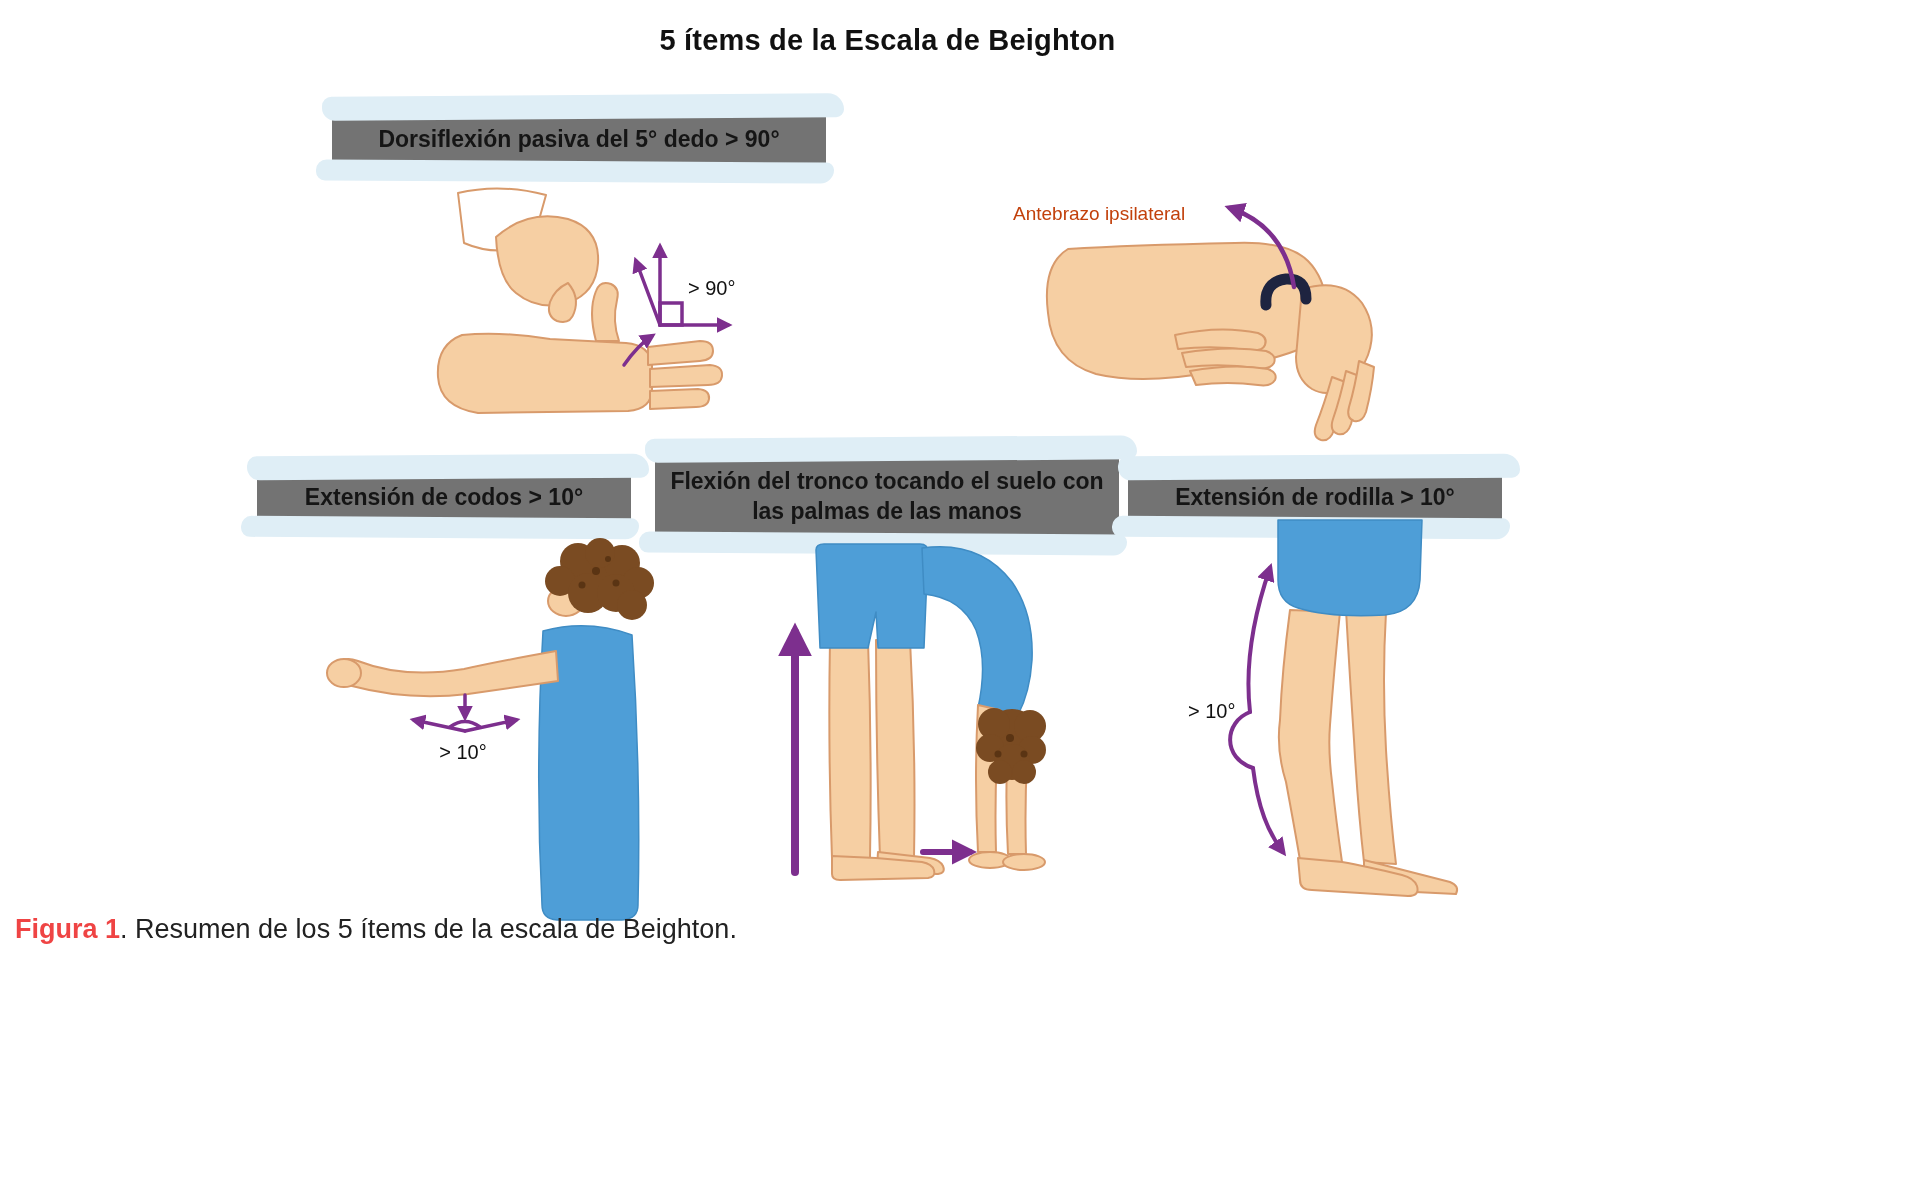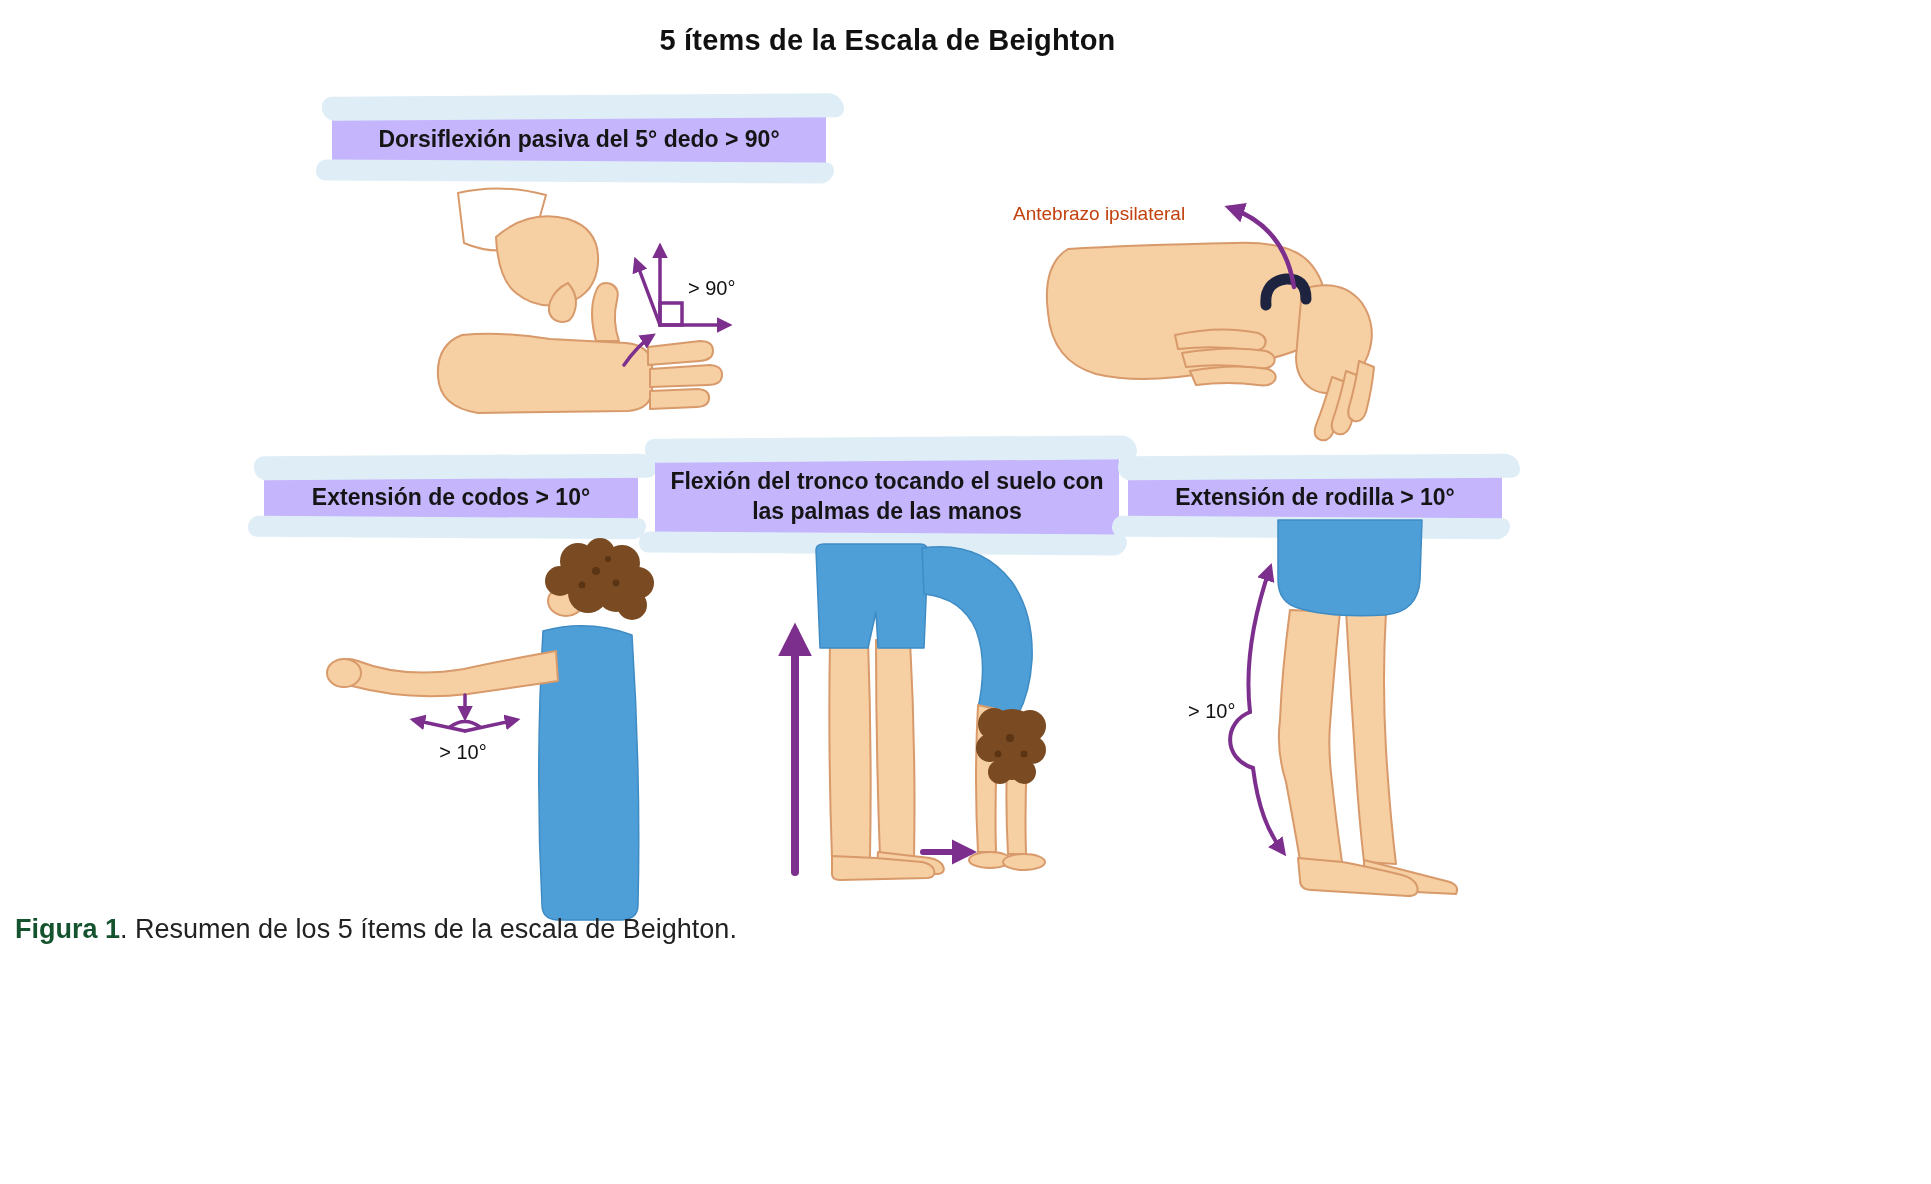--- a/index.html
+++ b/index.html
@@ -7,28 +7,28 @@
   body {
     width: 1931px; height: 1184px;
     position: relative; overflow: hidden;
     font-family: "Liberation Sans", sans-serif;
     color: #1a1a1a;
   }
   .abs { position: absolute; }
   .title { font-size: 29px; font-weight: 700; color: #111; text-align: center; letter-spacing: 0.2px; }
 
   
-  .wash { position: absolute; background: #c4b5fd; display: flex; align-items: center; justify-content: center; }
+  .wash { position: absolute; background: #737373; display: flex; align-items: center; justify-content: center; }
   .wash::before, .wash::after { content: ""; position: absolute; background: #dfeef6; z-index: 0; }
   .wash::before { left: -10px; right: -18px; top: -15px; height: 24px; border-radius: 12px 20px 10px 16px; transform: rotate(-0.4deg); }
   .wash::after  { left: -16px; right: -8px; bottom: -14px; height: 21px; border-radius: 14px 10px 18px 12px; transform: rotate(0.35deg); }
   .wash > span { position: relative; z-index: 1; font-size: 23px; font-weight: 700; color: #151515; text-align: center; line-height: 1.32; padding: 0 10px; }
 
   .caption { font-size: 27px; color: #222; }
-  .caption .fig { color: #14532d; font-weight: 700; }
+  .caption .fig { color: #ef4444; font-weight: 700; }
 
   svg.illus { position: absolute; overflow: visible; }
   .skin   { fill: #f6cfa3; stroke: #d89a6b; stroke-width: 2; stroke-linejoin: round; }
   .sleeve { fill: #ffffff; stroke: #d89a6b; stroke-width: 2; stroke-linejoin: round; }
   .cloth  { fill: #4e9ed7; stroke: #3f8cc4; stroke-width: 1.5; stroke-linejoin: round; }
   .hair   { fill: #7a4b22; }
   .hairdot{ fill: #5a3413; }
   .purple { stroke: #7d2f8e; fill: none; stroke-linecap: round; }
   .ann-text { font-size: 20px; fill: #111; font-family: "Liberation Sans", sans-serif; }
   .sub-label { position: absolute; font-size: 19px; color: #c2410c; z-index: 2; }
@@ -38,21 +38,21 @@
 
 <div class="abs" style="left:0;top:0;width:1633px;height:1184px;">
 
   <div class="abs title" style="left:330px; top:24px; width:1115px;">5 ítems de la Escala de Beighton</div>
 
   <div class="wash" style="left:332px; top:110px; width:494px; height:58px;">
     <span>Dorsiflexión pasiva del 5° dedo &gt; 90°</span>
   </div>
 
 
-  <div class="wash" style="left:264px; top:470px; width:374px; height:54px;">
+  <div class="wash" style="left:257px; top:470px; width:374px; height:54px;">
     <span>Extensión de codos &gt; 10°</span>
   </div>
 
   <div class="wash" style="left:655px; top:452px; width:464px; height:88px;">
     <span>Flexión del tronco tocando el suelo con las palmas de las manos</span>
   </div>
 
   <div class="wash" style="left:1128px; top:470px; width:374px; height:54px;justify-content:center;">
     <span>Extensión de rodilla &gt; 10°</span>
   </div>

